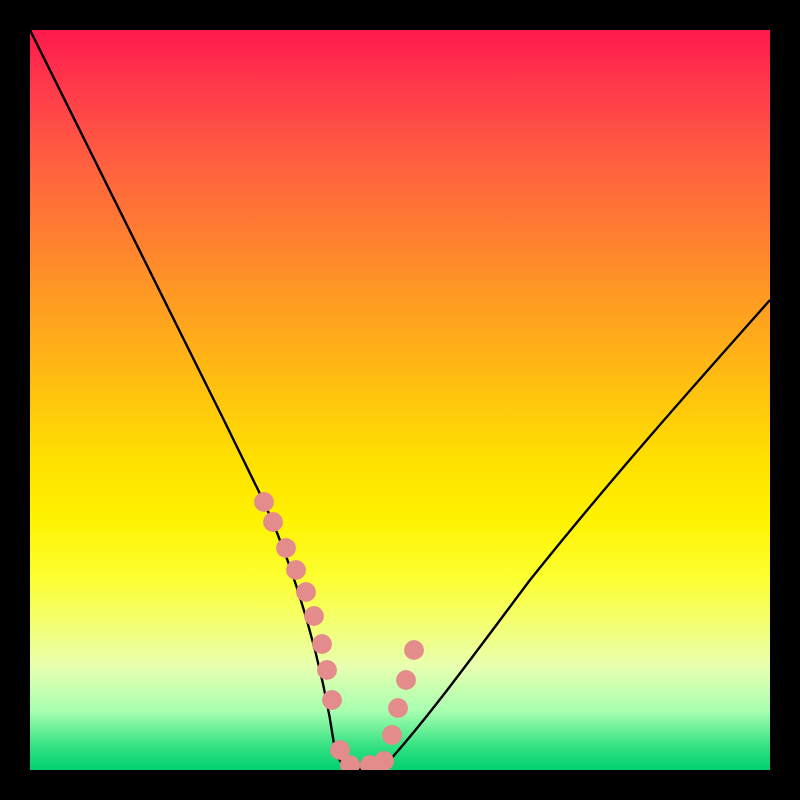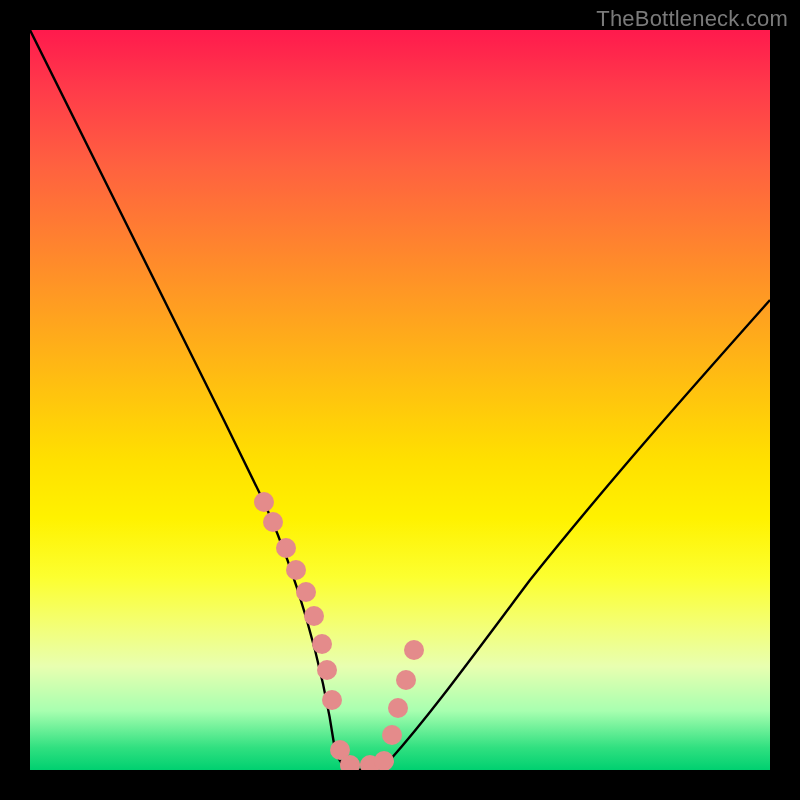--- a/index.html
+++ b/index.html
@@ -59,21 +59,20 @@
     font-size: 22px;
     font-weight: 500;
     letter-spacing: 0.2px;
   }
 </style>
 </head>
 <body>
 
 <div class="frame">
 
-  <div class="watermark">TheBottleneck.com</div>
 
   <div class="plot">
     <div class="gradient"></div>
 
     <svg class="curve" viewBox="0 0 740 740" preserveAspectRatio="none">
 
       <path fill="none" stroke="#000" stroke-width="2.4" d="M 0 0
                C 60 120, 150 300, 233 470
                C 265 540, 292 630, 305 720
                Q 312 740, 325 740

